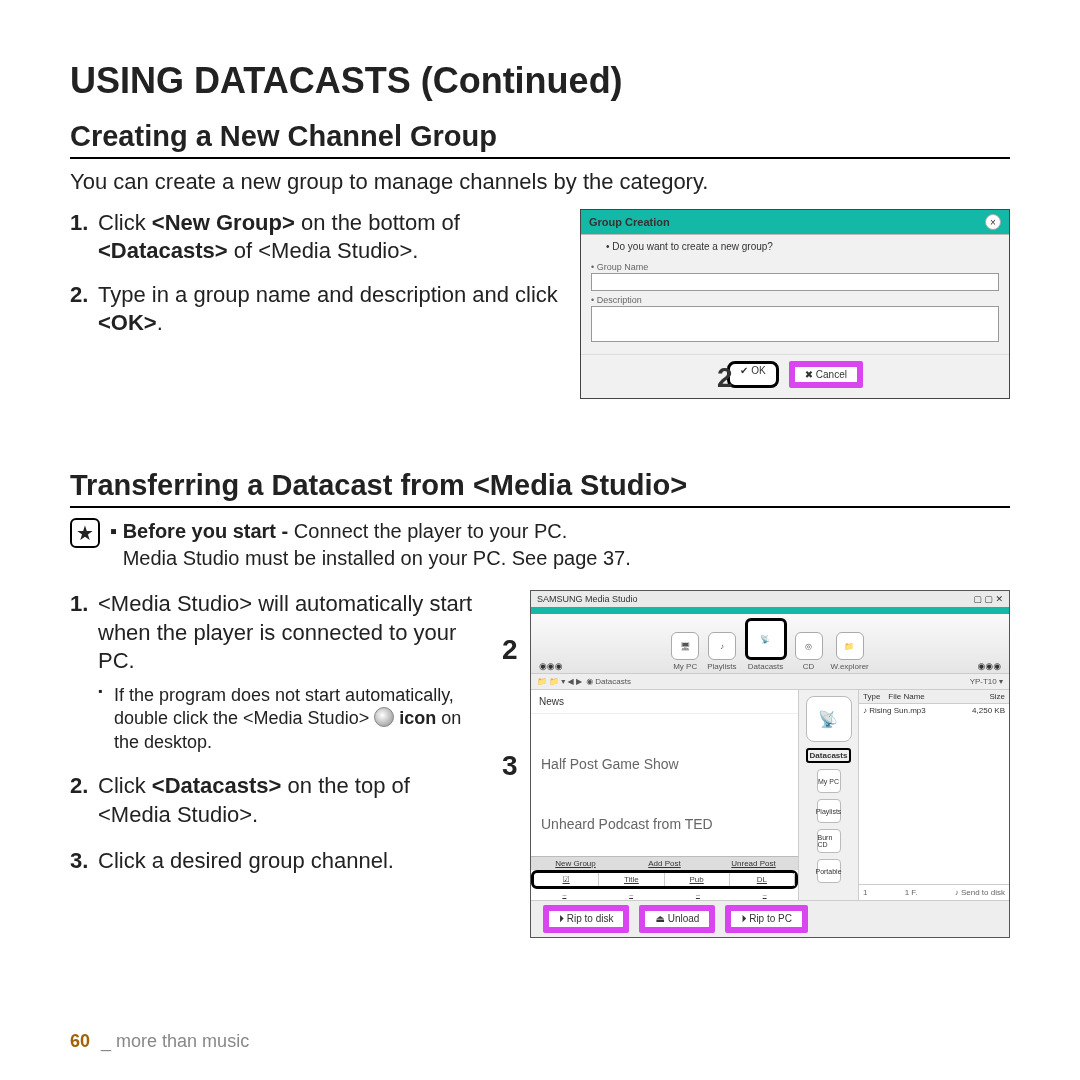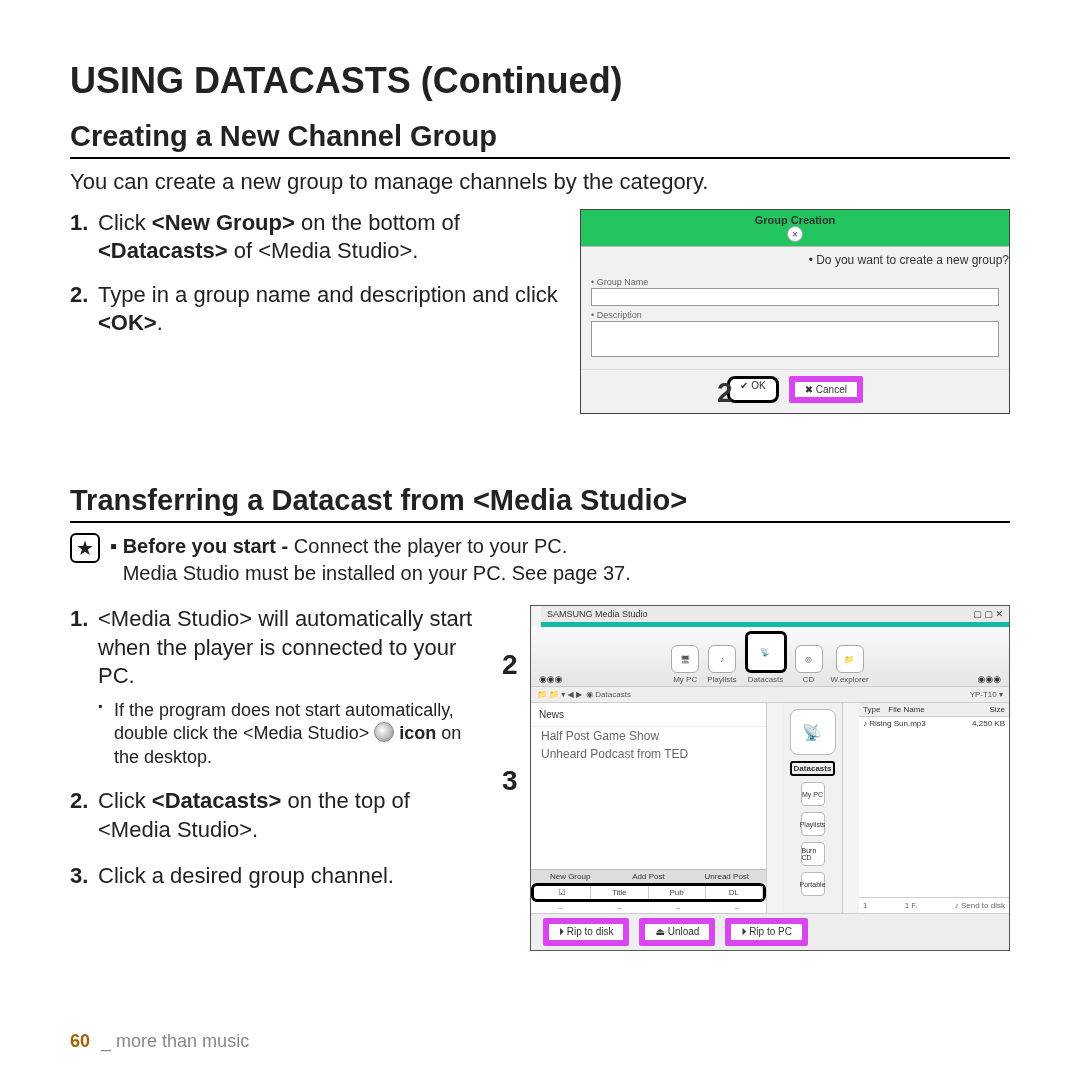--- a/index.html
+++ b/index.html
@@ -127,30 +127,29 @@
     border: 1px solid #444;
     background: #f1f1f1;
     font-size: 11px;
     color: #333;
     position: relative;
   }
   .fig-dialog .dlg-head {
     display: flex; justify-content: space-between; align-items: center;
     padding: 4px 8px;
     border-bottom: 1px solid #bbb;
-    background: #22c55e;
-    flex-direction: column;
+    background: #14b8a6;
   }
   .fig-dialog .dlg-head .t { font-weight: bold; }
   .fig-dialog .dlg-head .x {
     width: 16px; height: 16px; border: 1px solid #aaa; border-radius: 50%;
     display: flex; align-items: center; justify-content: center; font-size: 10px;
     background: #fff;
   }
-  .fig-dialog .dlg-msg { padding: 6px 0; font-size: 12px; text-align: right; }
+  .fig-dialog .dlg-msg { padding: 6px 25px; font-size: 10px; }
   .fig-dialog .dlg-body { padding: 4px 10px 8px 10px; }
   .fig-dialog .fld {
     border: 1px solid #999; background: #fff;
     padding: 2px 4px; margin-bottom: 4px;
   }
   .fig-dialog .fld.small { height: 18px; }
   .fig-dialog .fld.big { height: 36px; }
   .fig-dialog .lbl { font-size: 9px; color: #666; margin-bottom: 1px; }
   .fig-dialog .btnrow {
     display: flex; justify-content: center; gap: 10px;
@@ -178,21 +177,21 @@
   .fig-ms {
     width: 480px;
     border: 1px solid #555;
     background: #f4f4f4;
     font-size: 9px;
     color: #333;
     position: relative;
   }
   .ms-title {
     display: flex; justify-content: space-between; align-items: center;
-    padding: 3px 6px; background: #eaeaea; border-bottom: 5px solid #14b8a6; margin-left: 10px;
+    padding: 3px 6px; background: #eaeaea; border-bottom: 7px solid #14b8a6;
   }
   .ms-iconrow {
     display: flex; justify-content: space-between; align-items: flex-end;
     padding: 4px 8px 2px 8px;
     background: linear-gradient(#fafafa,#e5e5e5);
     border-bottom: 1px solid #ccc;
   }
   .ms-iconrow .center-icons, .ms-iconrow .side-icons { display: flex; gap: 8px; align-items: flex-end; }
   .tab-icon {
     display: flex; flex-direction: column; align-items: center; gap: 2px;
@@ -206,32 +205,33 @@
     width: 42px; height: 42px;
     border: 3px solid #000; border-radius: 6px;
     position: relative;
   }
   .secondary-bar {
     display: flex; justify-content: space-between; align-items: center;
     padding: 3px 6px; background: #eee; border-bottom: 1px solid #ccc;
     font-size: 8px; color: #555;
   }
   .secondary-bar .bcrumb { display:flex; gap:4px; align-items:center; }
-  .ms-body { display: flex; height: 210px; gap: 16px; }
+  .ms-body { display: flex; height: 210px; }
   .ms-left {
     flex: 1; background: #fff; position: relative; border-right: 1px solid #ccc;
     display: flex; flex-direction: column;
   }
   .ms-left .news-row {
     padding: 6px 8px; font-size: 10px; border-bottom: 1px solid #eee;
   }
-  .ms-left .feed { padding: 2px 10px; font-size: 12px; color: #666; }
+  .ms-left .feed { padding: 2px 10px; font-size: 14px; color: #666; margin-top: 40px; }
   .ms-left .grid-area {
     margin-top: auto;
     border-top: 1px solid #bbb;
+    text-decoration: underline;
   }
   .grid-head {
     display: flex; font-size: 8px; color: #444;
     border: 3px solid #000; border-radius: 6px;
   }
   .grid-head span { flex: 1; padding: 2px 4px; border-right: 1px solid #ccc; text-align:center; }
   .grid-row { display:flex; font-size:7px; color:#777; }
   .grid-row span { flex:1; padding: 2px 4px; text-align:center; }
   .ms-mid {
     width: 60px; background: #f0f0f0; border-right: 1px solid #ccc;

